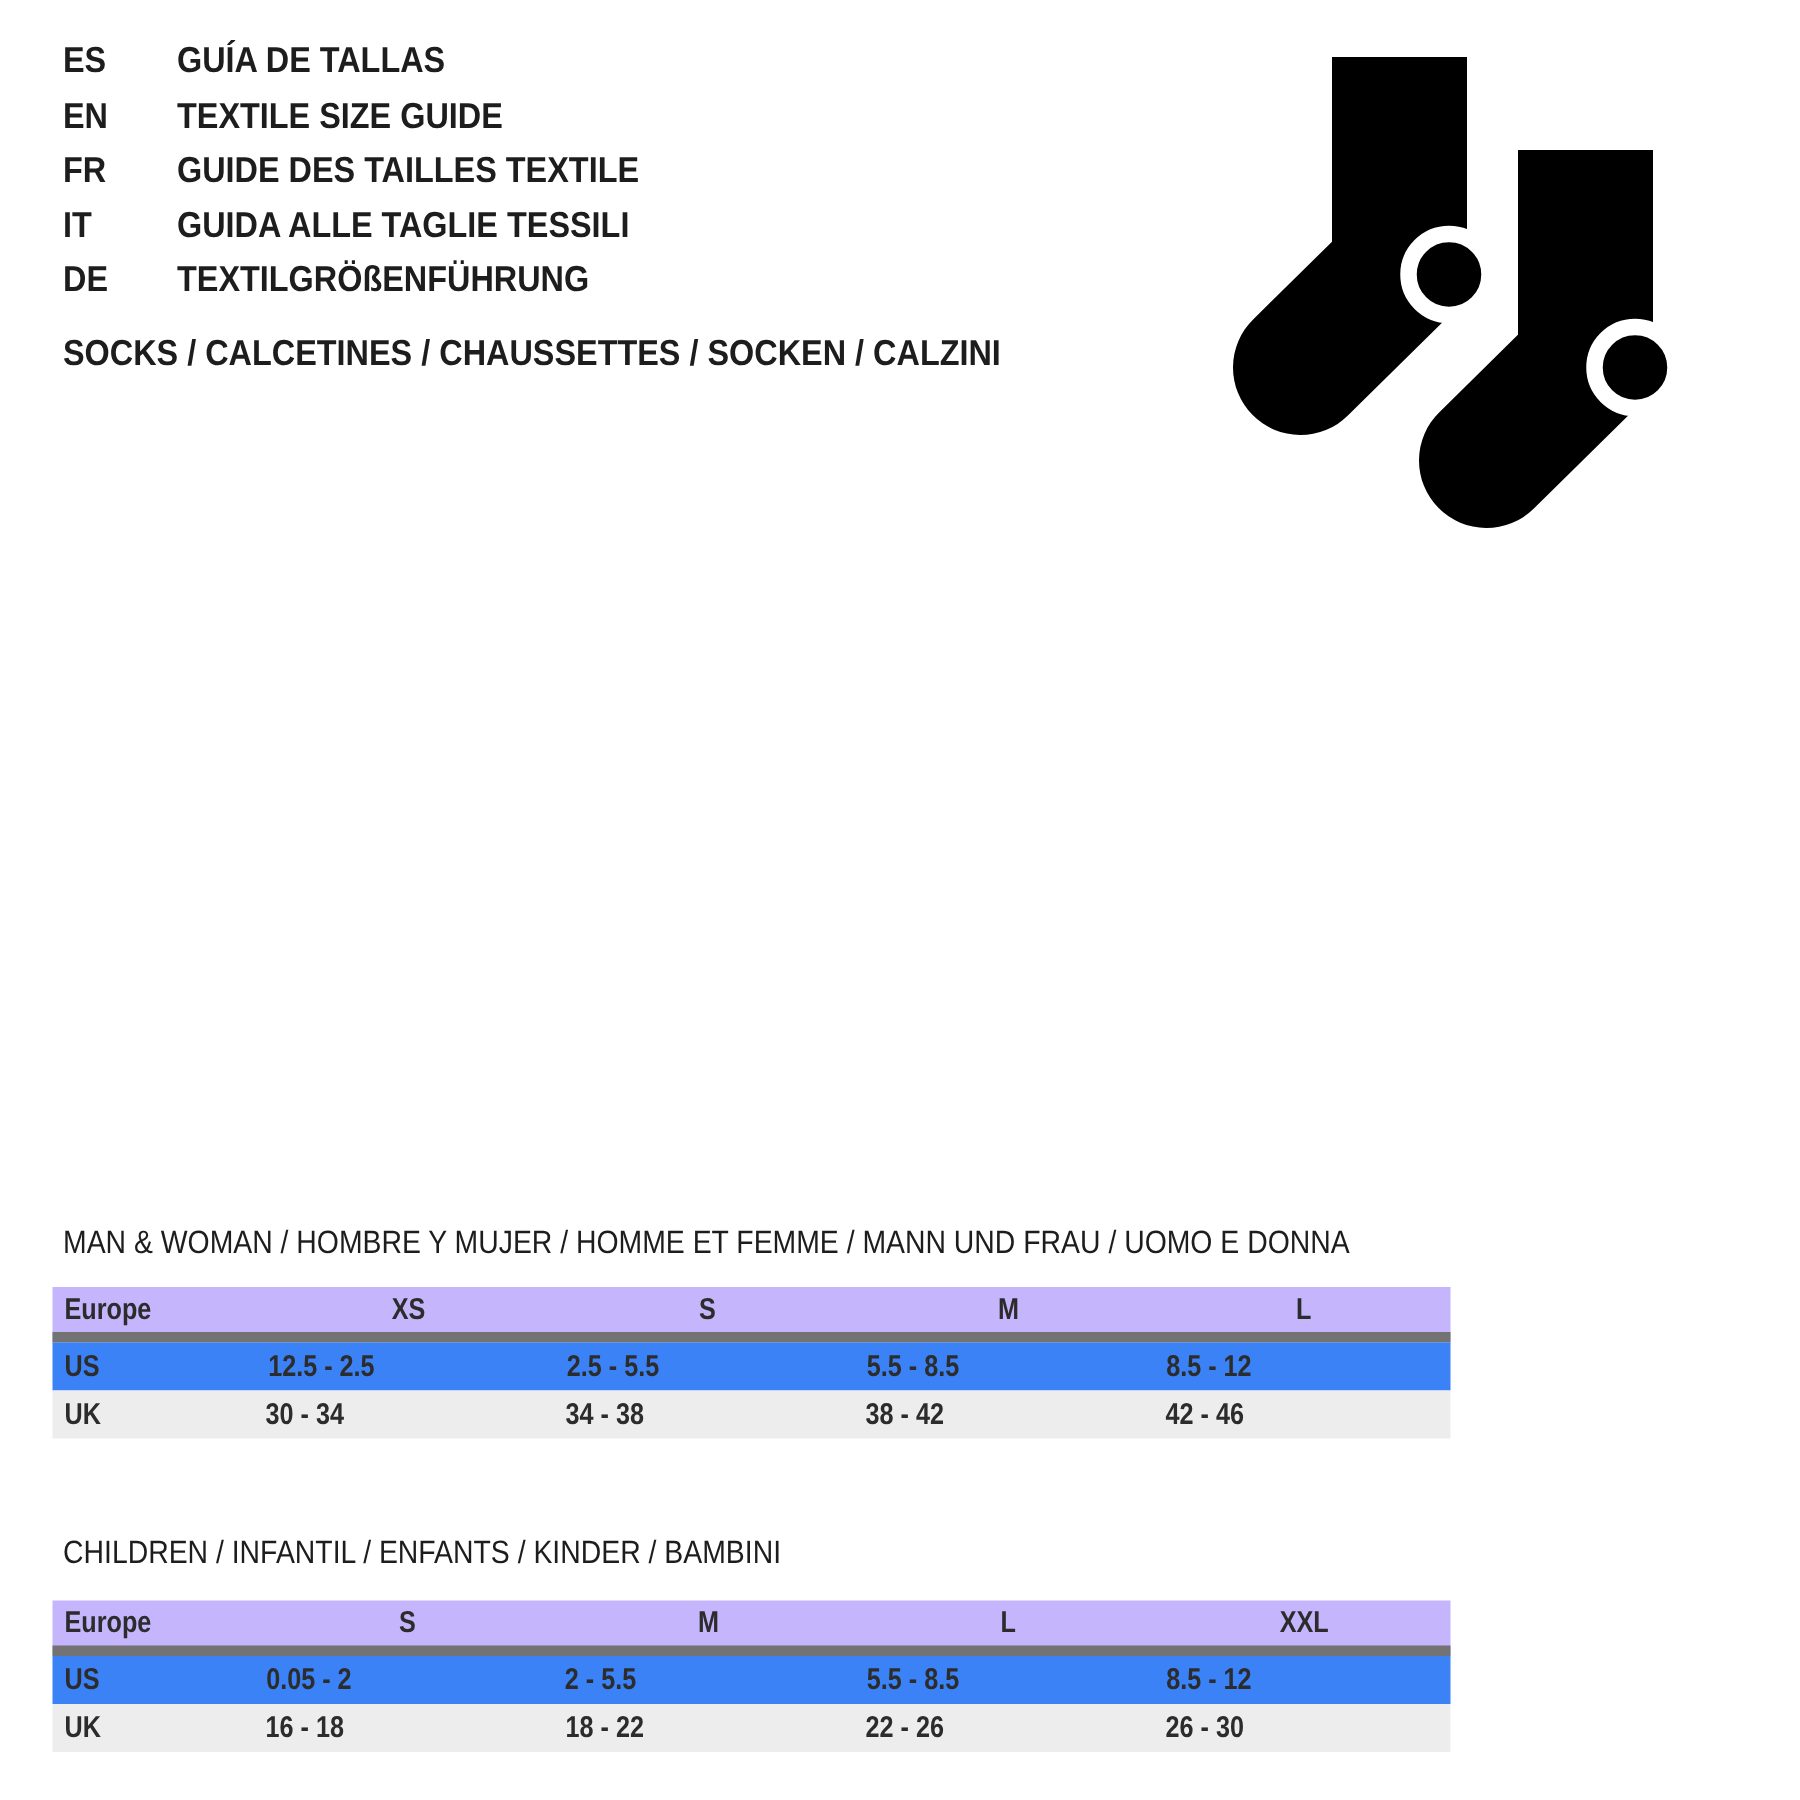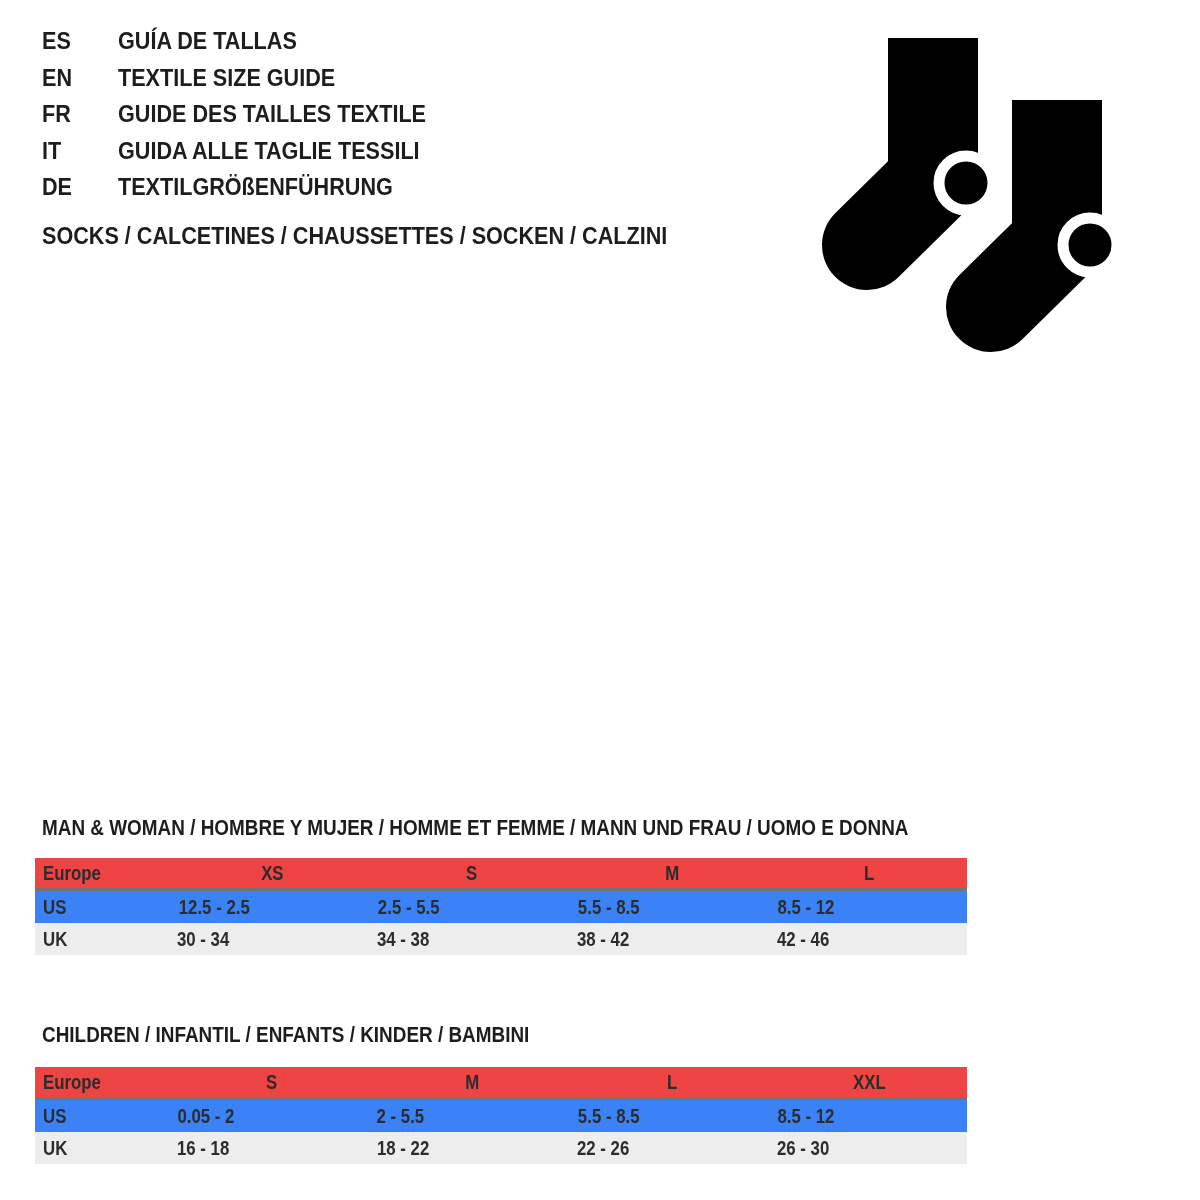--- a/index.html
+++ b/index.html
@@ -14,33 +14,33 @@
   .cxl{display:inline-block;transform:scaleX(0.84);transform-origin:0 50%;white-space:nowrap;}
 
   .lang-block{position:absolute;left:42px;top:23px;font-size:24px;font-weight:700;line-height:36.5px;}
   .lang-row{display:flex;}
   .lang-code{width:76px;flex:0 0 76px;}
 
   .category-line{position:absolute;left:42px;top:222px;font-size:24px;font-weight:700;line-height:28px;text-align:center;}
 
   .socks-svg{position:absolute;left:800px;top:0;}
 
-  .section-heading{position:absolute;left:42px;font-size:21.5px;font-weight:700;line-height:26px;text-align:center;}
+  .section-heading{position:absolute;left:42px;font-size:21.5px;font-weight:400;line-height:26px;text-align:center;}
   .heading-man{top:815px;}
   .heading-children{top:1022px;}
 
   table.size-table{
     position:absolute;left:35px;border-collapse:separate;border-spacing:0;
     table-layout:fixed;width:932px;font-size:20px;font-weight:700;color:#2c2c2c;
   }
   .table-man{top:858px;}
   .table-children{top:1067px;}
   table.size-table th{
-    height:30px;background:#ef4444;font-weight:700;
-    border-bottom:3px solid #737373;padding:0;text-align:center;
+    height:30px;background:#c4b5fd;font-weight:700;
+    border-bottom:7px solid #737373;padding:0;text-align:center;
   }
   table.size-table td{height:32px;padding:0;}
   table.size-table th:first-child,
   table.size-table td:first-child{text-align:left;padding-left:8px;}
   table.size-table tr.row-us td{background:#3b82f6;}
   table.size-table tr.row-uk td{background:#ededed;}
 </style>
 </head>
 <body>
 

